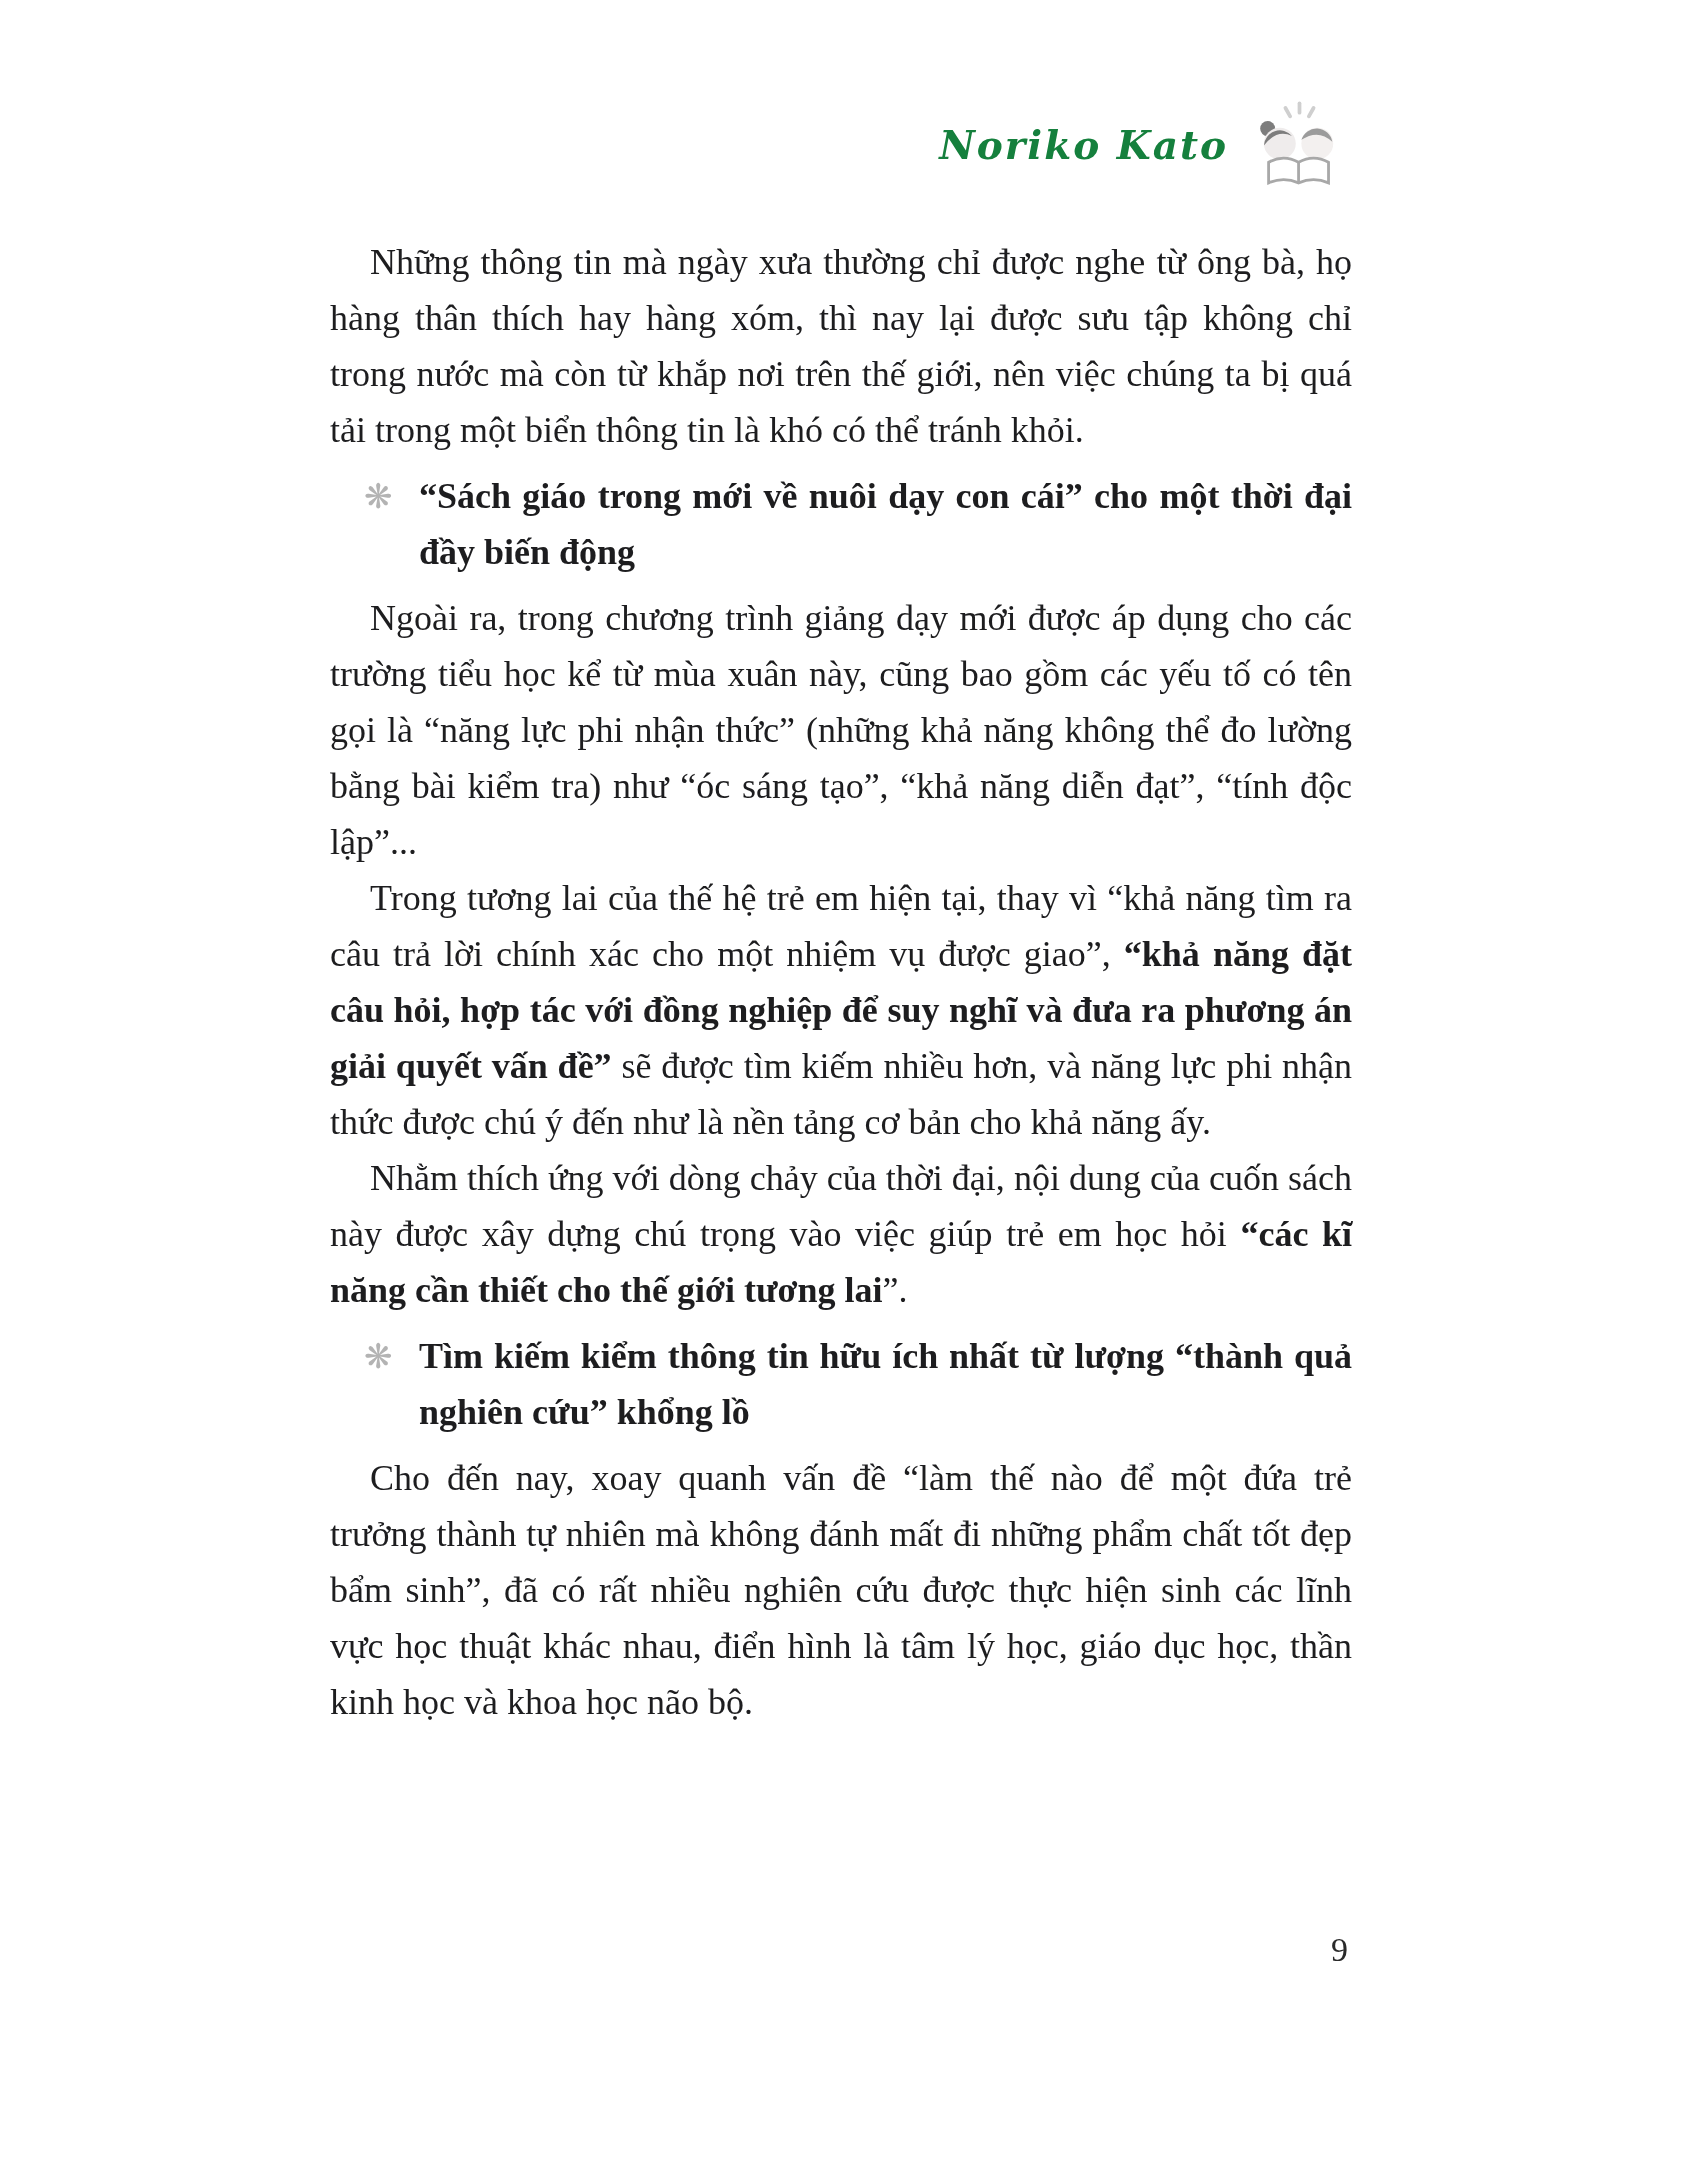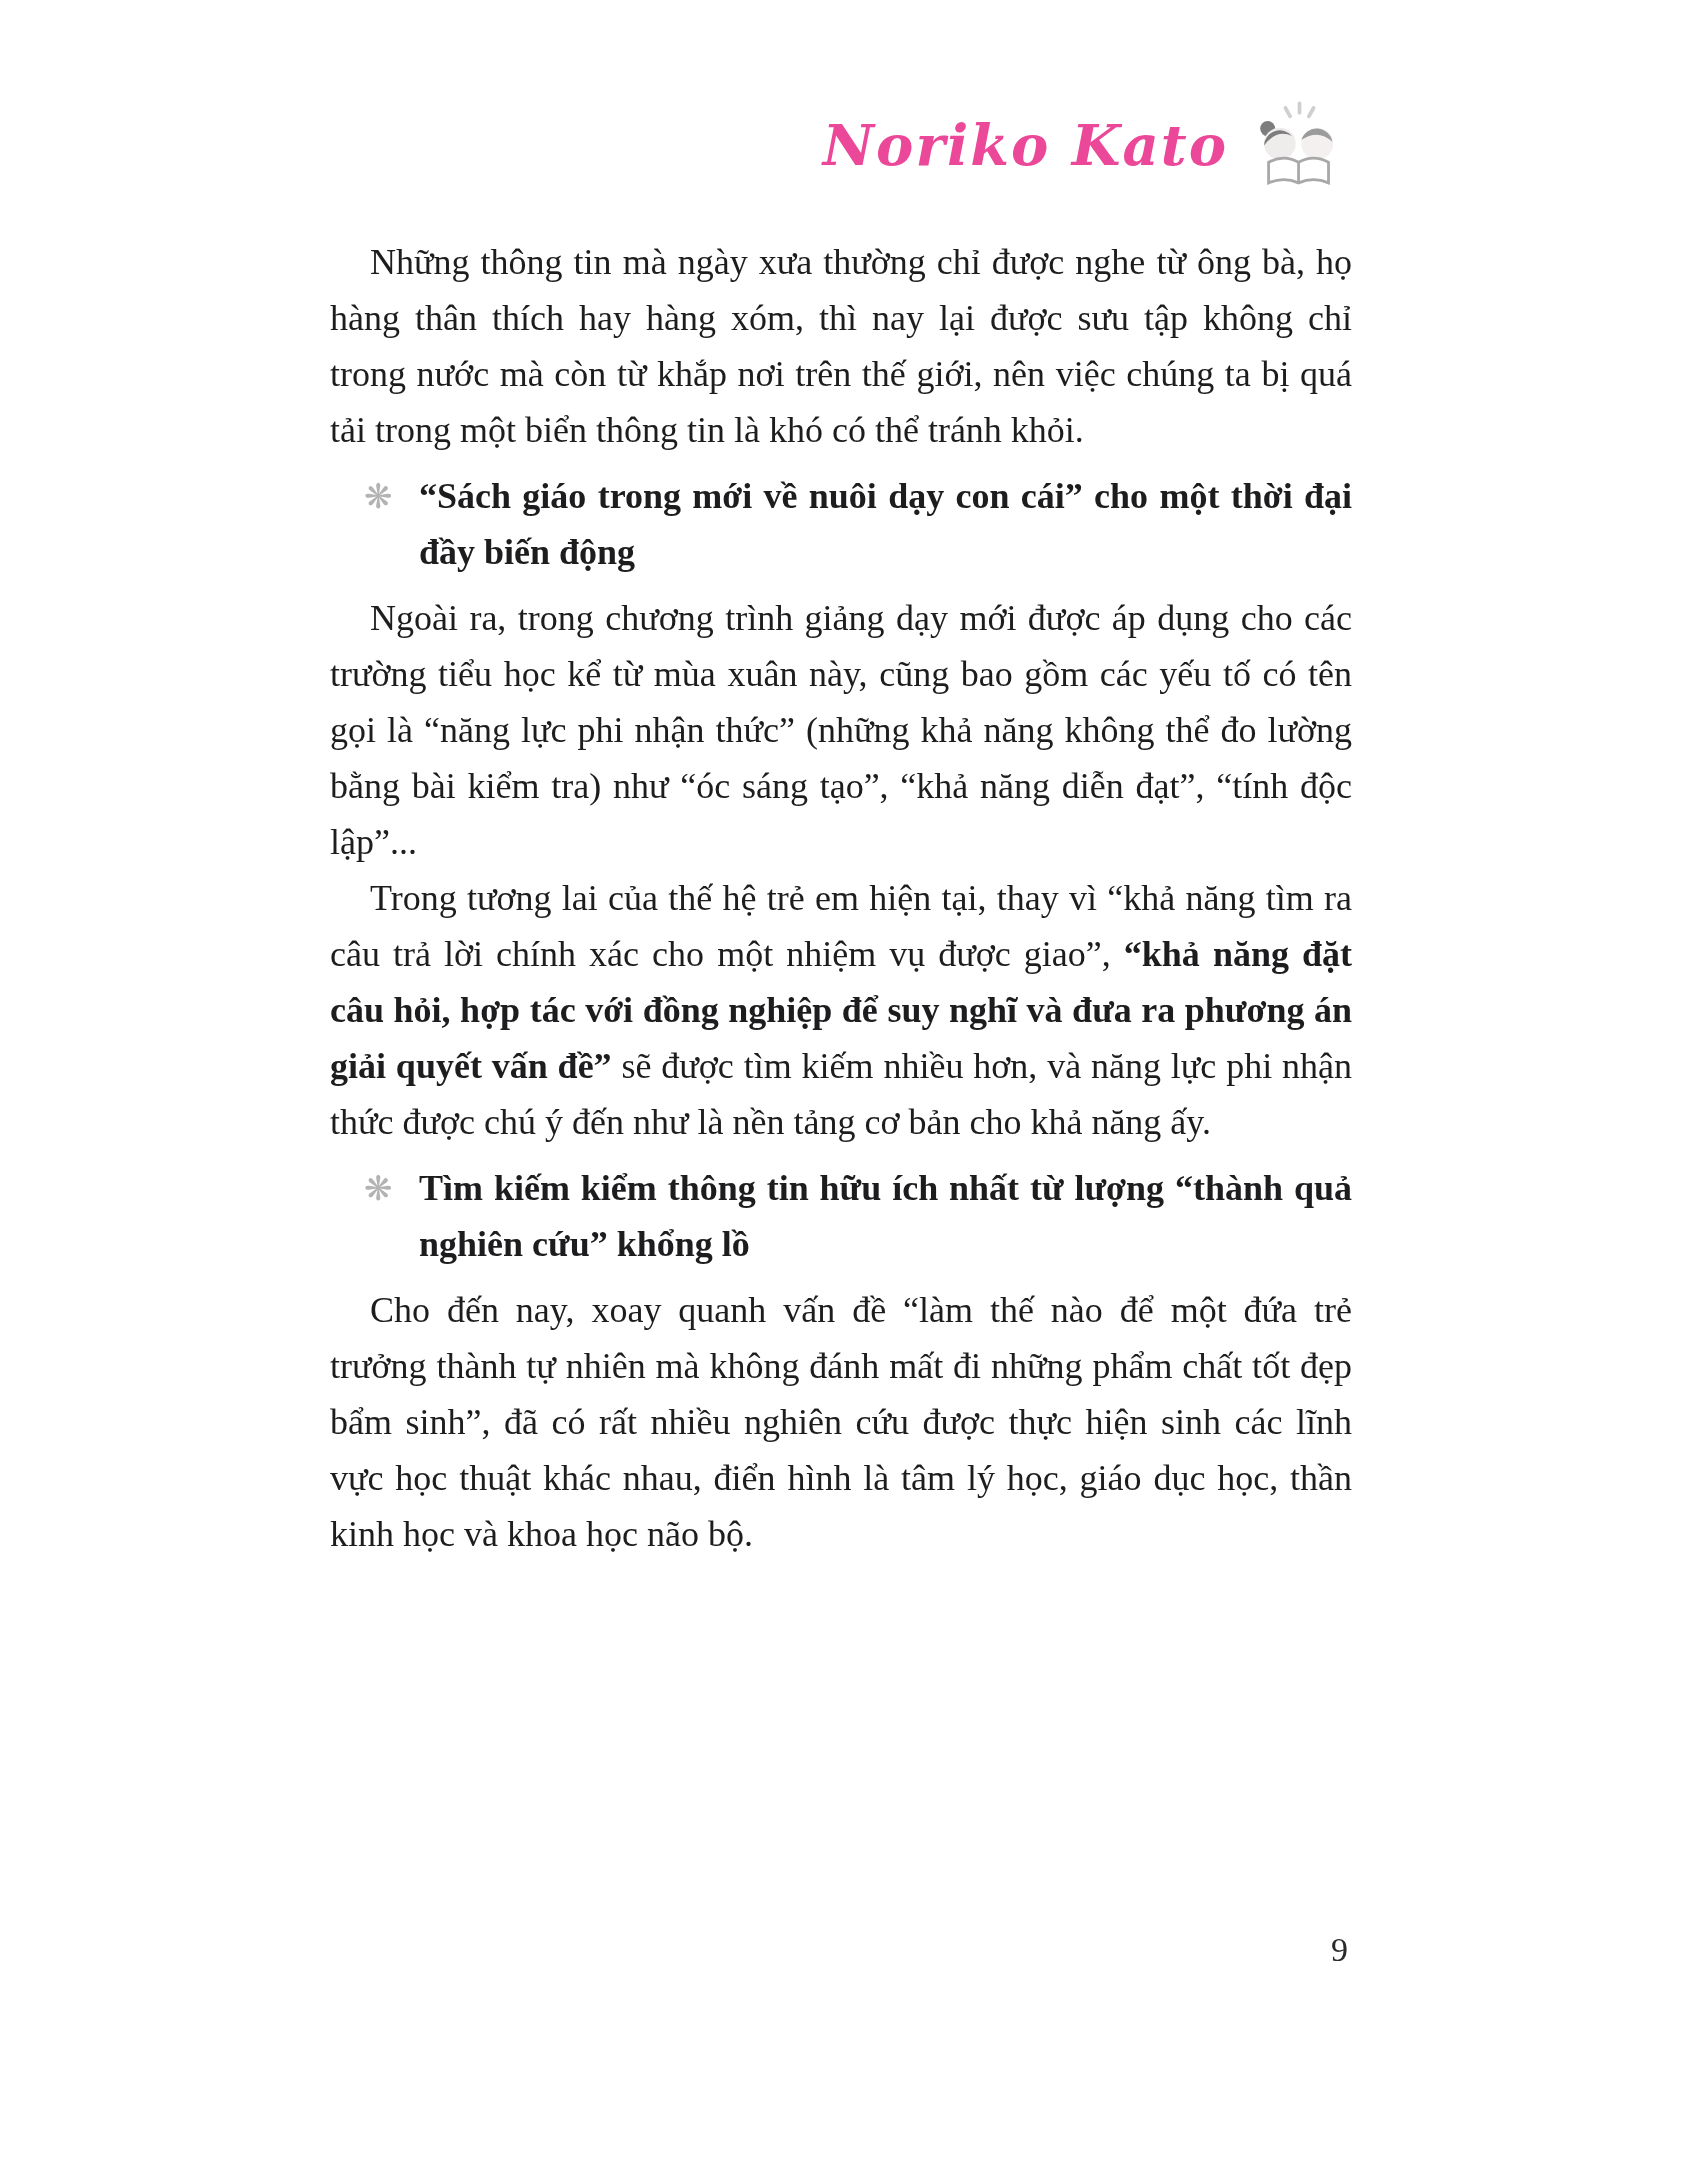--- a/index.html
+++ b/index.html
@@ -18,23 +18,23 @@
     top: 99px;
     right: 332px;
     display: flex;
     align-items: center;
     gap: 20px;
   }
   .author {
     font-family: "DejaVu Serif", serif;
     font-style: italic;
     font-weight: 700;
-    font-size: 56px;
+    font-size: 39px;
     letter-spacing: 2px;
-    color: #ec4899;
+    color: #15803d;
   }
   .logo { width: 103px; height: 91px; display: inline-block; }
   .content {
     position: absolute;
     left: 330px;
     top: 234px;
     width: 1022px;
     font-size: 36px;
     line-height: 56px;
     text-align: justify;
@@ -92,20 +92,21 @@
   </div>
 
   <div class="content">
       <p class="para"><span>Những thông tin mà ngày xưa thường chỉ được nghe từ ông bà, họ hàng thân thích hay hàng xóm, thì nay lại được sưu tập không chỉ trong nước mà còn từ khắp nơi trên thế giới, nên việc chúng ta bị quá tải trong một biển thông tin là khó có thể tránh khỏi.</span></p>
       <div class="heading">
         <span class="heading-icon">❋</span>
         <div class="heading-text">“Sách giáo trong mới về nuôi dạy con cái” cho một thời đại đầy biến động</div>
       </div>
       <p class="para"><span>Ngoài ra, trong chương trình giảng dạy mới được áp dụng cho các trường tiểu học kể từ mùa xuân này, cũng bao gồm các yếu tố có tên gọi là “năng lực phi nhận thức” (những khả năng không thể đo lường bằng bài kiểm tra) như “óc sáng tạo”, “khả năng diễn đạt”, “tính độc lập”...</span></p>
       <p class="para"><span>Trong tương lai của thế hệ trẻ em hiện tại, thay vì “khả năng tìm ra câu trả lời chính xác cho một nhiệm vụ được giao”, </span><span class="bold">“khả năng đặt câu hỏi, hợp tác với đồng nghiệp để suy nghĩ và đưa ra phương án giải quyết vấn đề”</span><span> sẽ được tìm kiếm nhiều hơn, và năng lực phi nhận thức được chú ý đến như là nền tảng cơ bản cho khả năng ấy.</span></p>
+      <p class="para"><span>Nhằm thích ứng với dòng chảy của thời đại, nội dung của cuốn sách này được xây dựng chú trọng vào việc giúp trẻ em học hỏi </span><span class="bold">“các kĩ năng cần thiết cho thế giới tương lai</span><span>”.</span></p>
       <div class="heading">
         <span class="heading-icon">❋</span>
         <div class="heading-text">Tìm kiếm kiểm thông tin hữu ích nhất từ lượng “thành quả nghiên cứu” khổng lồ</div>
       </div>
       <p class="para"><span>Cho đến nay, xoay quanh vấn đề “làm thế nào để một đứa trẻ trưởng thành tự nhiên mà không đánh mất đi những phẩm chất tốt đẹp bẩm sinh”, đã có rất nhiều nghiên cứu được thực hiện sinh các lĩnh vực học thuật khác nhau, điển hình là tâm lý học, giáo dục học, thần kinh học và khoa học não bộ.</span></p>
     </div>
 
   <div class="page-number">9</div>
 
 </div>

